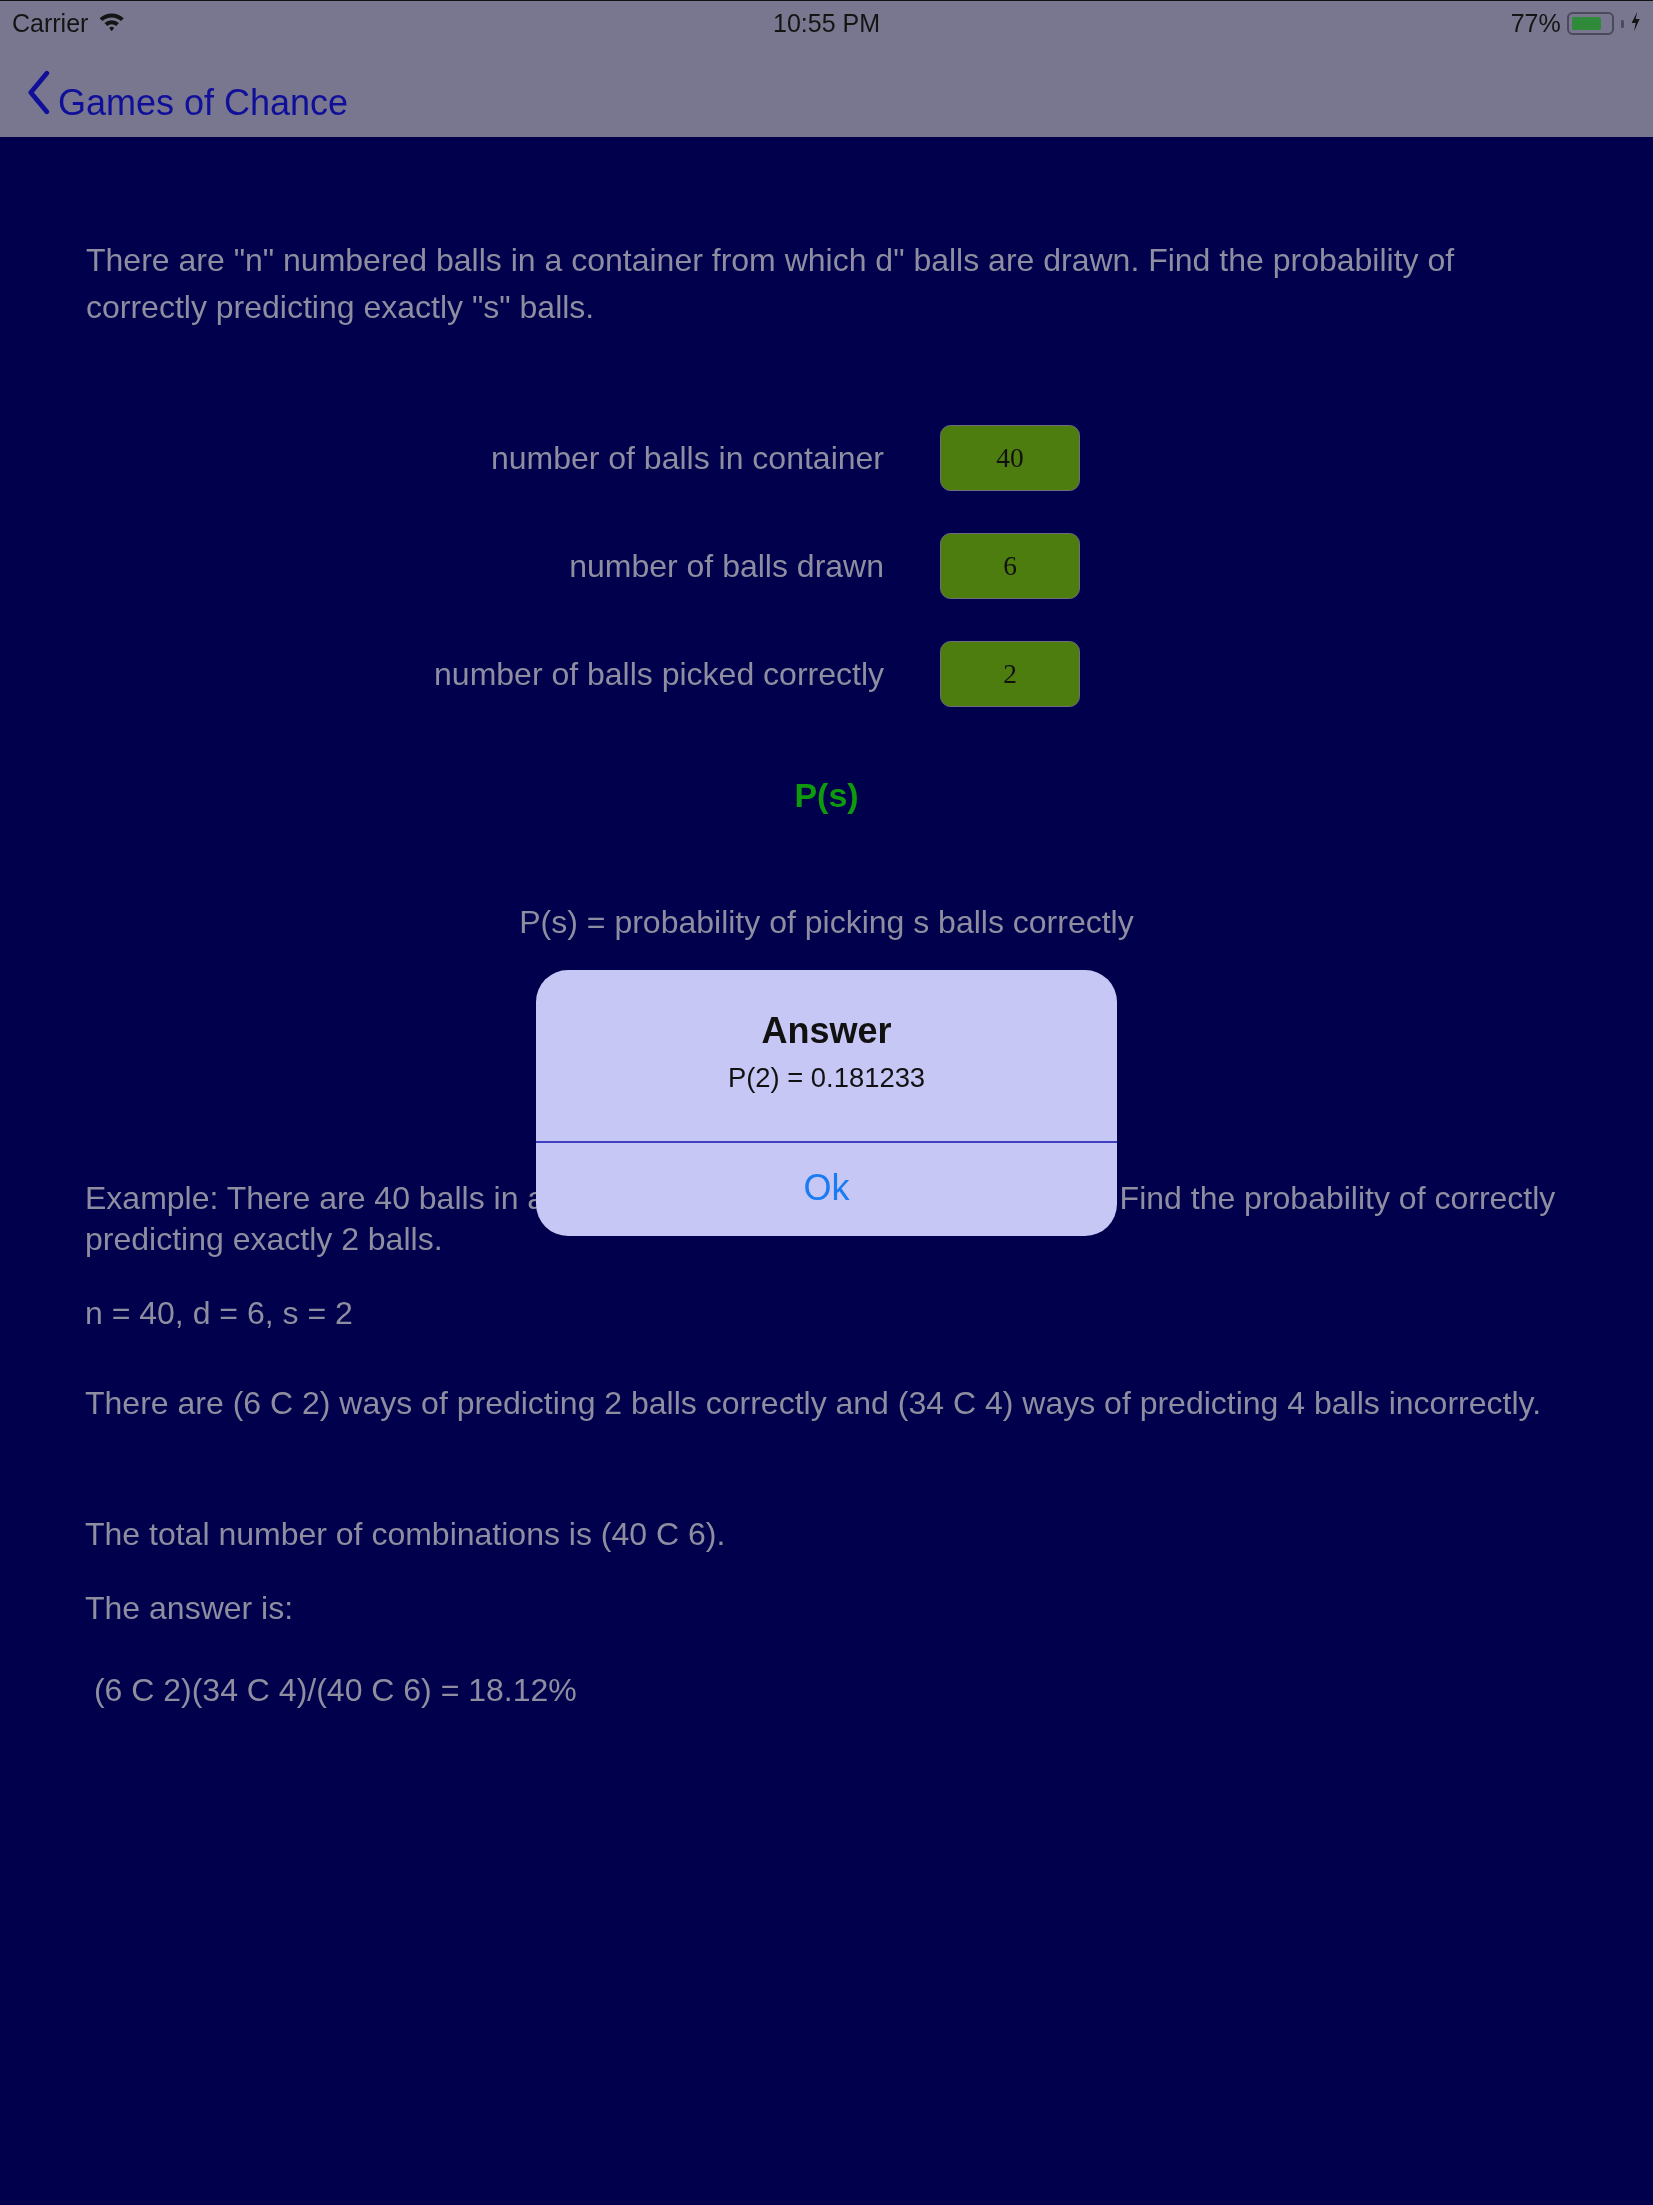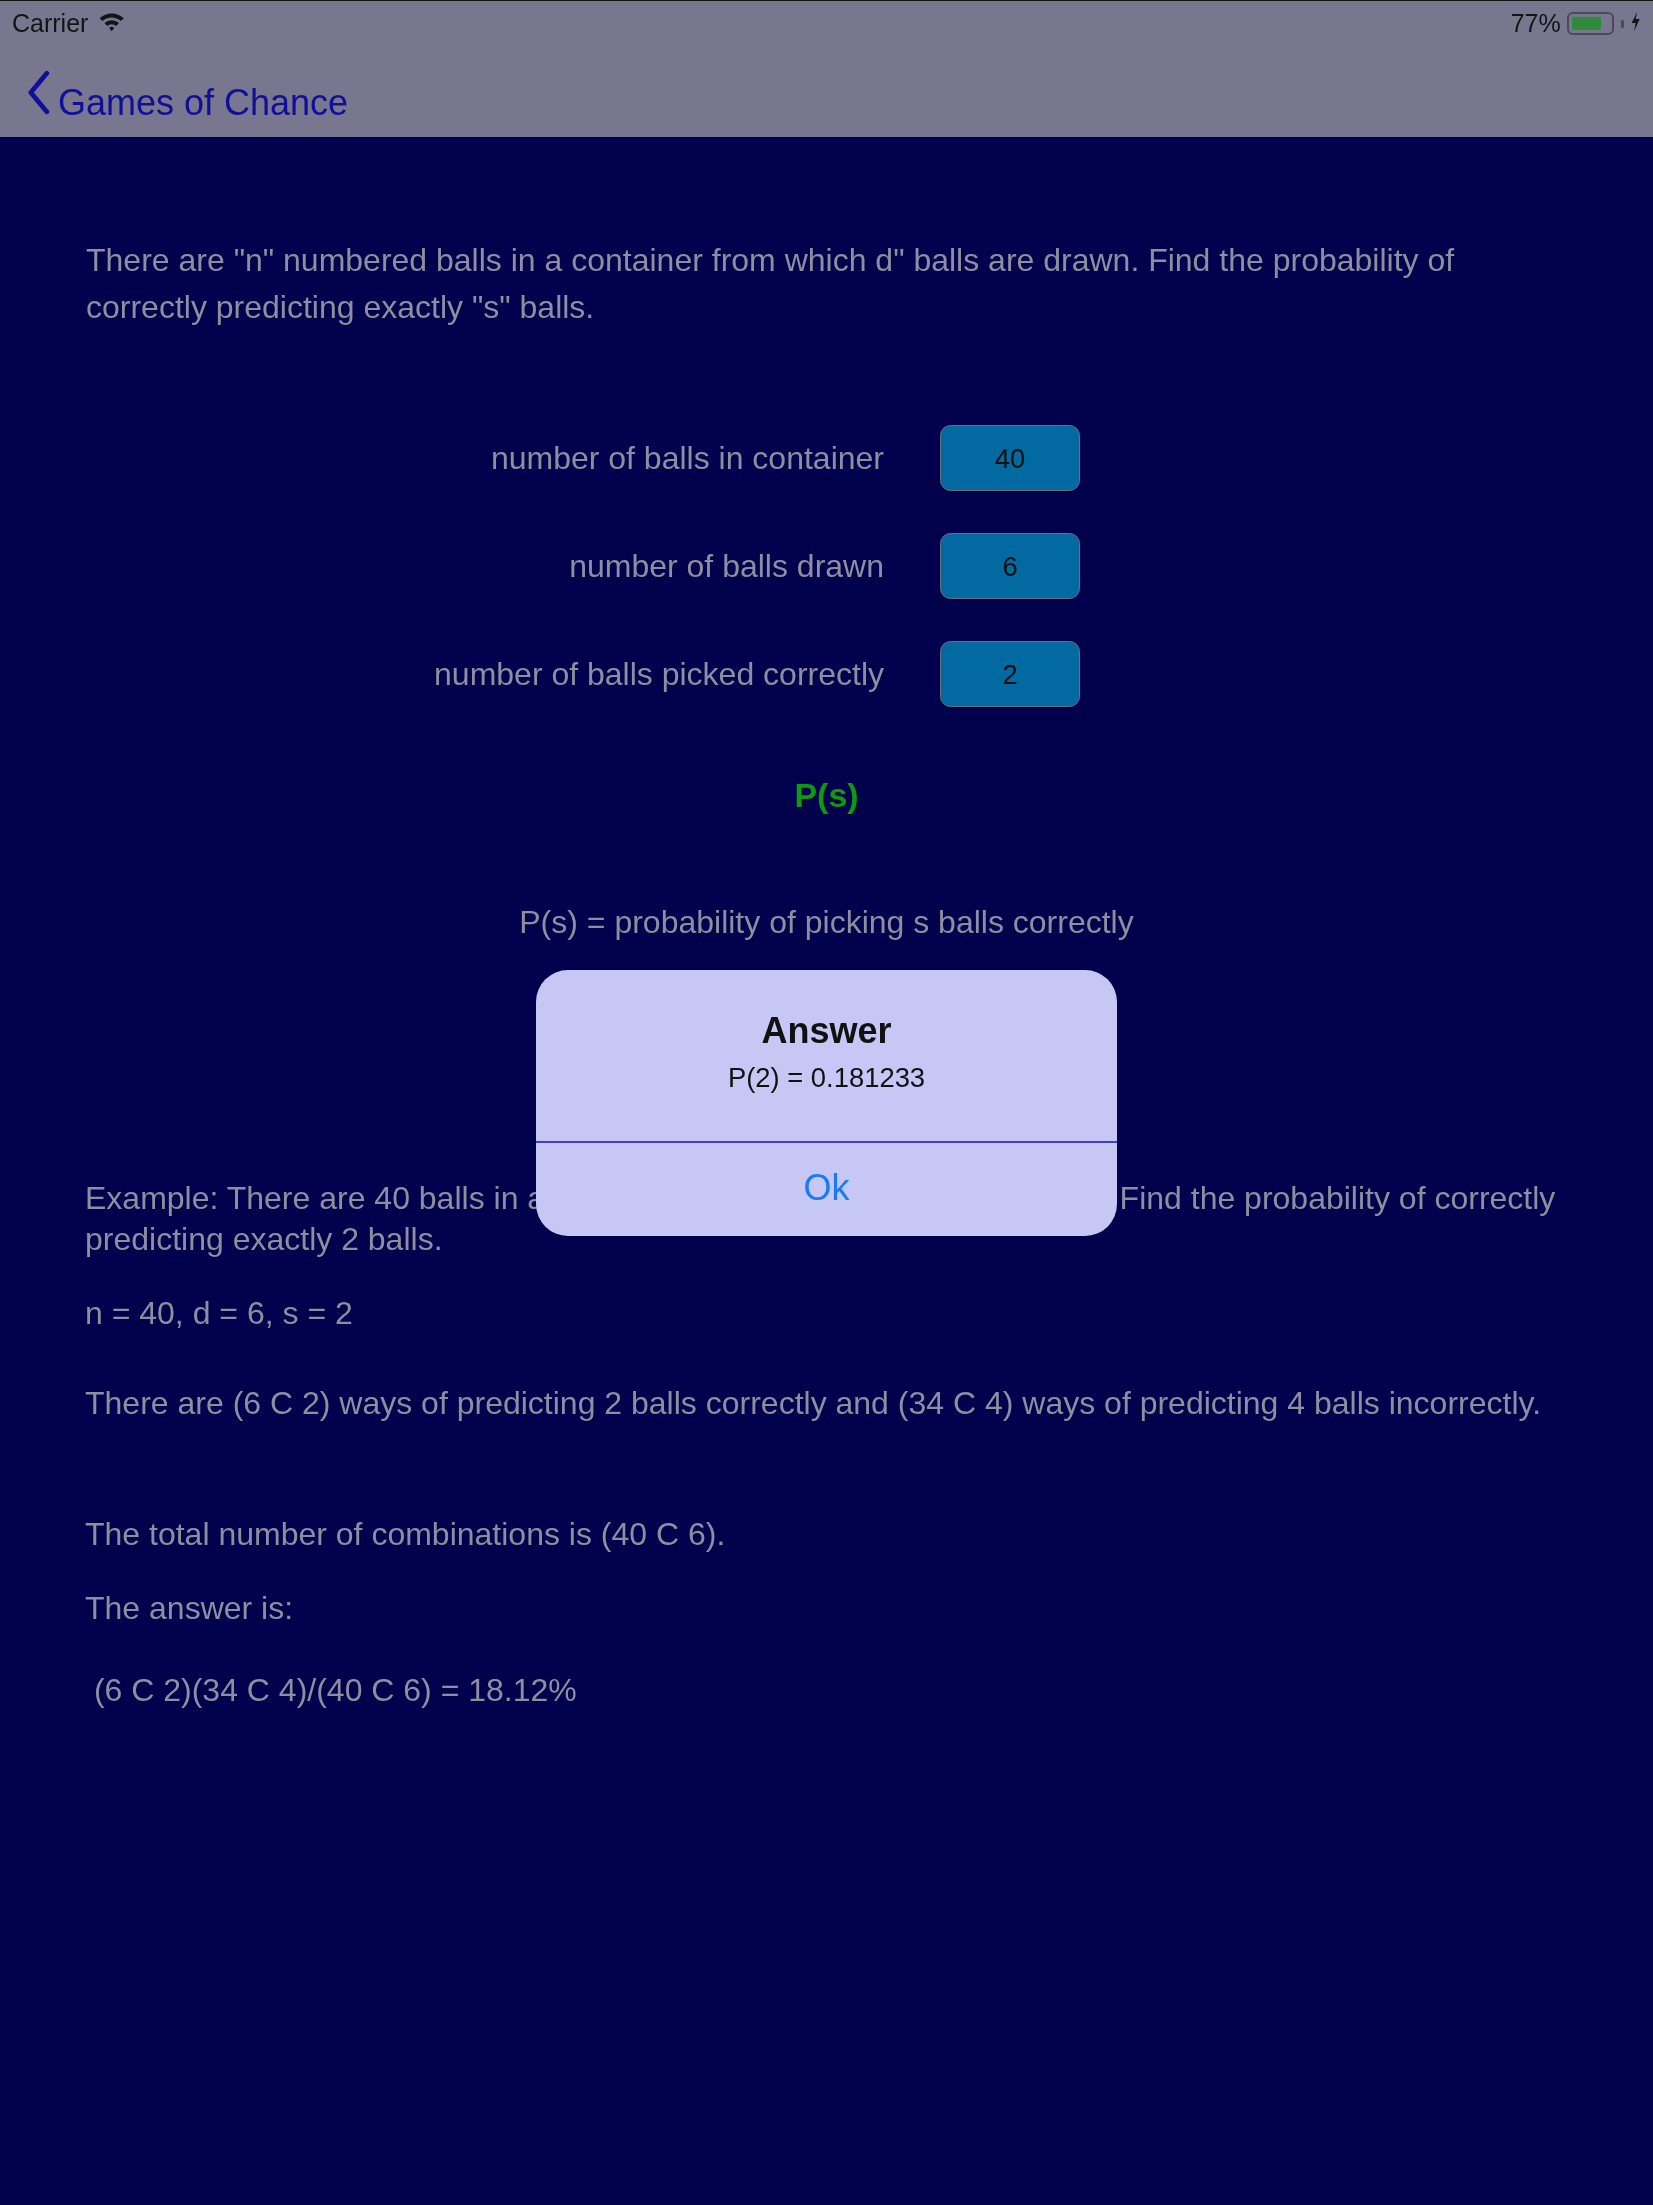--- a/index.html
+++ b/index.html
@@ -125,29 +125,29 @@
       top: 14.5px;
       font-size: 32px;
       white-space: nowrap;
     }
     .param-input {
       position: absolute;
       left: 940px;
       top: 0;
       width: 140px;
       height: 66px;
-      background: #0369a1;
+      background: #4d7c0f;
       border-radius: 10.5px;
       border: 0.8px solid #6e6e7e;
       box-sizing: border-box;
       color: #111;
       font-size: 27.4px;
       text-align: center;
       line-height: 65px;
-      font-family: Liberation Sans, sans-serif;
+      font-family: Liberation Serif, serif;
     }
     .ps-button {
       position: absolute;
       left: 0; right: 0;
       top: 639px;
       text-align: center;
       color: #0d9a0d;
       font-size: 34px;
       font-weight: bold;
       cursor: pointer;
@@ -221,20 +221,21 @@
     <div class="status-left">
       <span>Carrier</span>
       <span>
         <svg width="27.4" height="21" viewBox="0 0 34 26">
           <path d="M2 9 A22 22 0 0 1 32 9 L28.5 12.5 A17 17 0 0 0 5.5 12.5 Z" fill="#141414"></path>
           <path d="M8 15 A13 13 0 0 1 26 15 L22.5 18.5 A8 8 0 0 0 11.5 18.5 Z" fill="#141414"></path>
           <path d="M14 21 A4 4 0 0 1 20 21 L17 25 Z" fill="#141414"></path>
         </svg>
       </span>
     </div>
+    <div class="status-center">10:55 PM</div>
     <div class="status-right">
       <span>77%</span>
       <div class="battery">
         <div class="battery-fill" style="width:77%;"></div>
       </div>
       <div class="battery-nub"></div>
       <span>
         <svg width="11.3" height="21" viewBox="0 0 14 26">
           <path d="M9 1 L2 15 L7 15 L5 25 L12 10 L7 10 Z" fill="#141414"></path>
         </svg>

